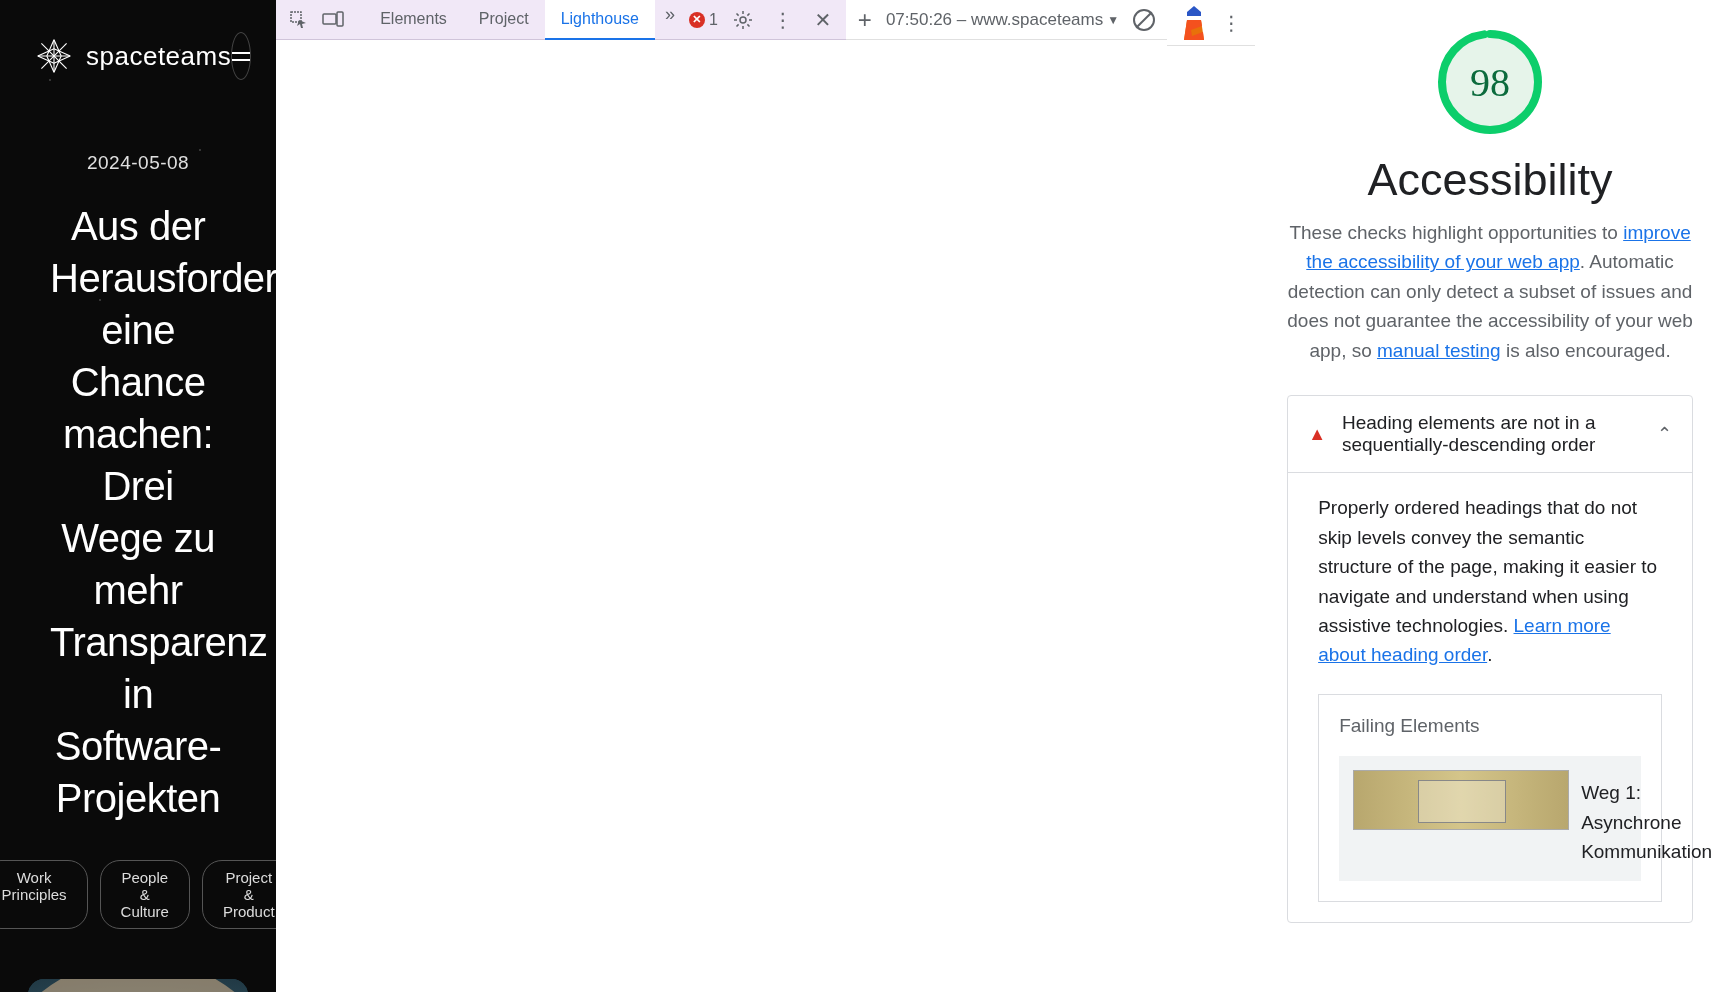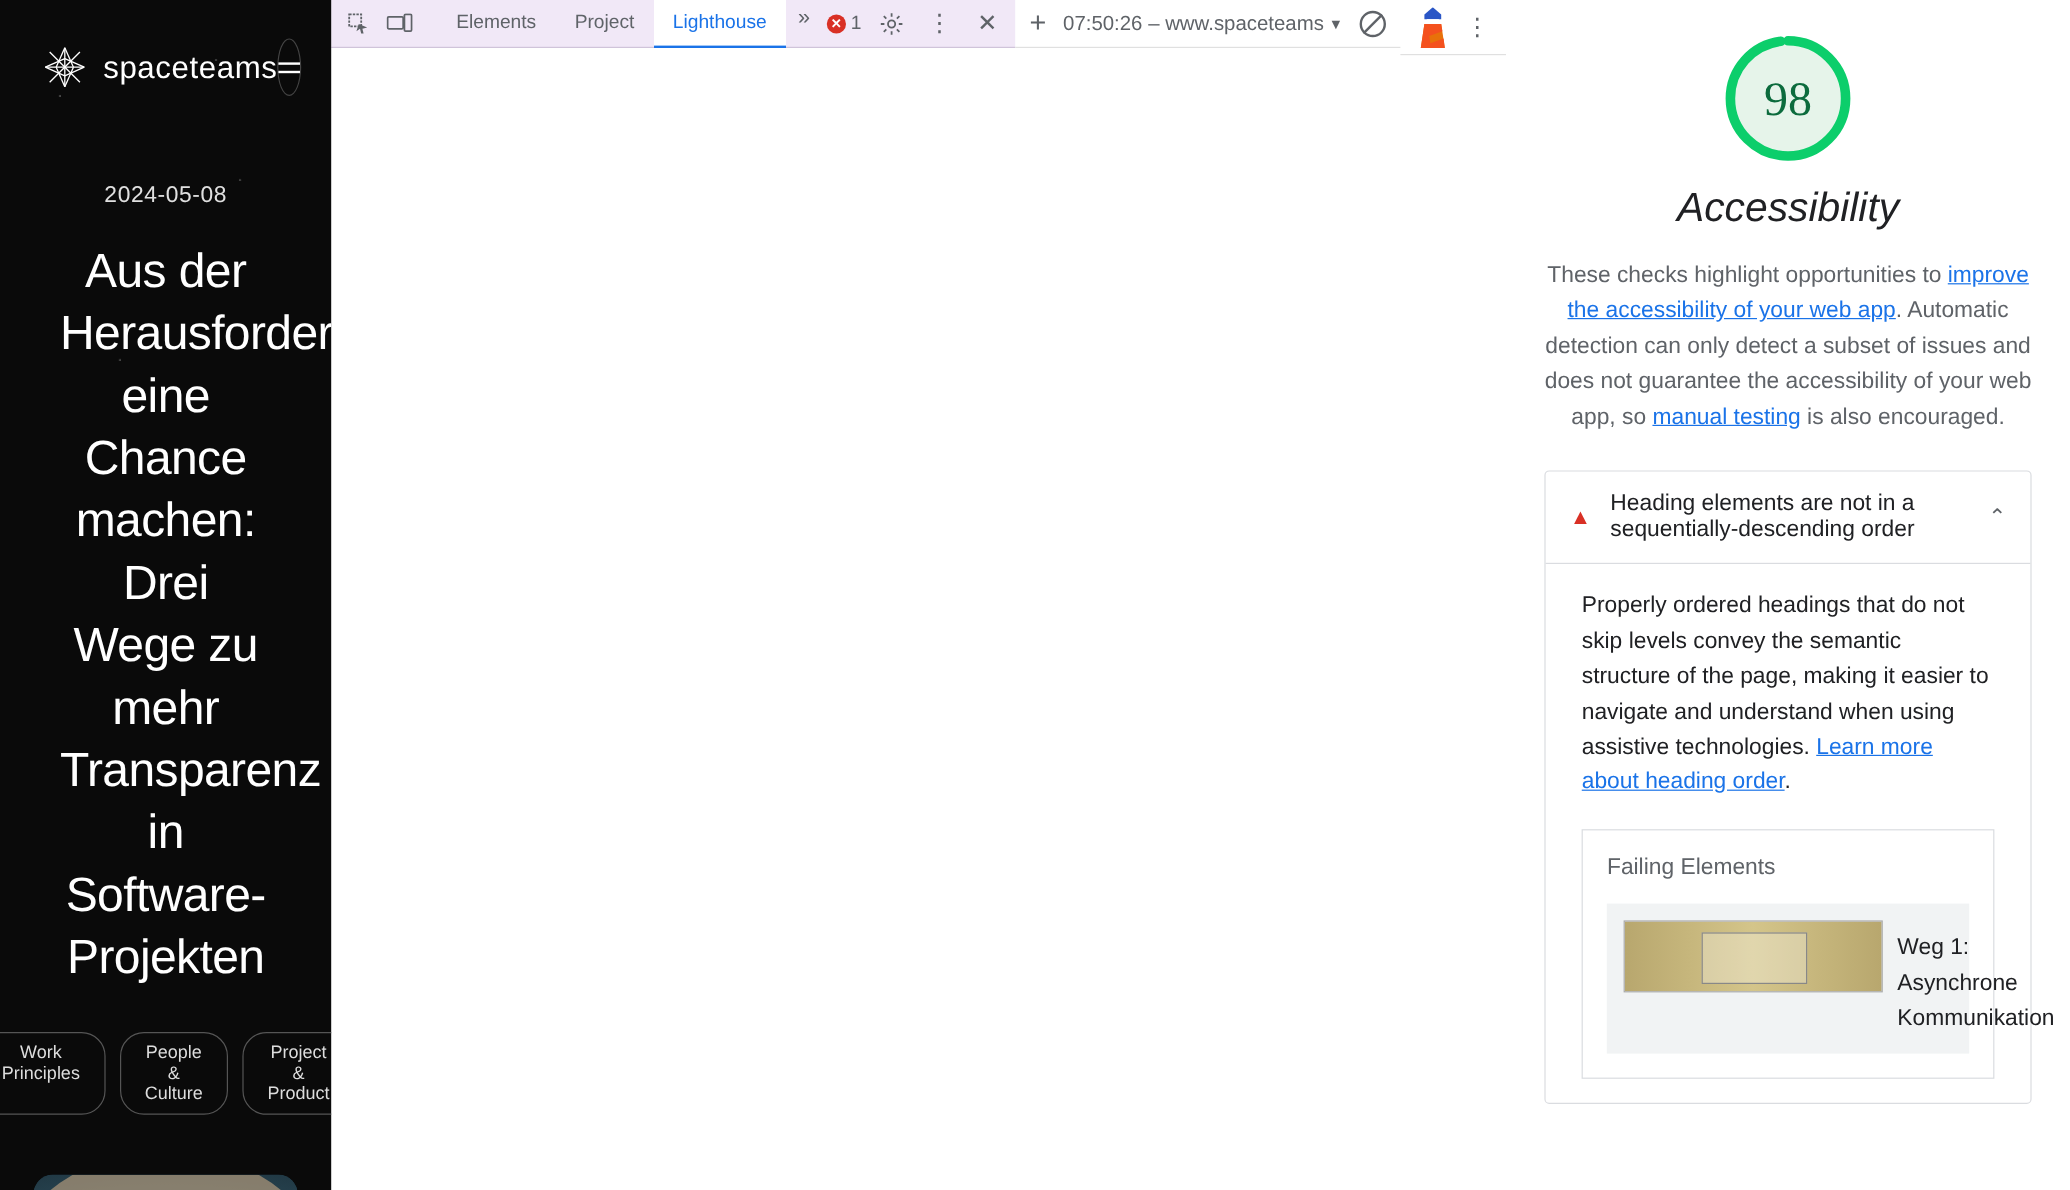--- a/index.html
+++ b/index.html
@@ -56,21 +56,21 @@
 .dt-urlbar { height: 46px; border-bottom: 1px solid #e0e0e0; display: flex; align-items: center; padding: 0 14px; gap: 14px; font-size: 18px; }
 .lighthouse-icon { width: 26px; height: 34px; }
 .url-text { flex: 1; color: #202124; overflow: hidden; text-overflow: ellipsis; white-space: nowrap; }
 .kebab { font-size: 20px; color: #5f6368; cursor: pointer; }
 
 .dt-content { flex: 1; overflow-y: auto; padding: 28px 32px; }
 .score-wrap { text-align: center; margin-bottom: 30px; }
 .score-circle { width: 108px; height: 108px; margin: 0 auto 18px; position: relative; }
 .score-circle svg { width: 100%; height: 100%; transform: rotate(-90deg); }
 .score-num { position: absolute; inset: 0; display: flex; align-items: center; justify-content: center; font-size: 40px; font-weight: 500; color: #0c6b3d; font-family: Liberation Serif, serif; }
-.score-title { font-size: 34px; font-weight: 400; margin-bottom: 22px; font-style: italic; }
+.score-title { font-size: 45px; font-weight: 400; margin-bottom: 12px; }
 .score-desc { font-size: 19px; line-height: 1.55; color: #5f6368; max-width: 640px; margin: 0 auto; }
 .score-desc a { color: #1a73e8; text-decoration: underline; }
 
 .section-label { font-size: 17px; font-weight: 500; letter-spacing: 1px; color: #5f6368; margin: 40px 0 16px; }
 .audit { border: 1px solid #dadce0; border-radius: 4px; }
 .audit-header { display: flex; align-items: center; padding: 16px 20px; gap: 16px; border-bottom: 1px solid #dadce0; cursor: pointer; }
 .tri-icon { color: #d93025; font-size: 18px; }
 .audit-title { flex: 1; font-size: 19px; }
 .chevron { color: #5f6368; font-size: 18px; }
 .audit-body { padding: 20px 30px; font-size: 19px; line-height: 1.55; color: #202124; }

